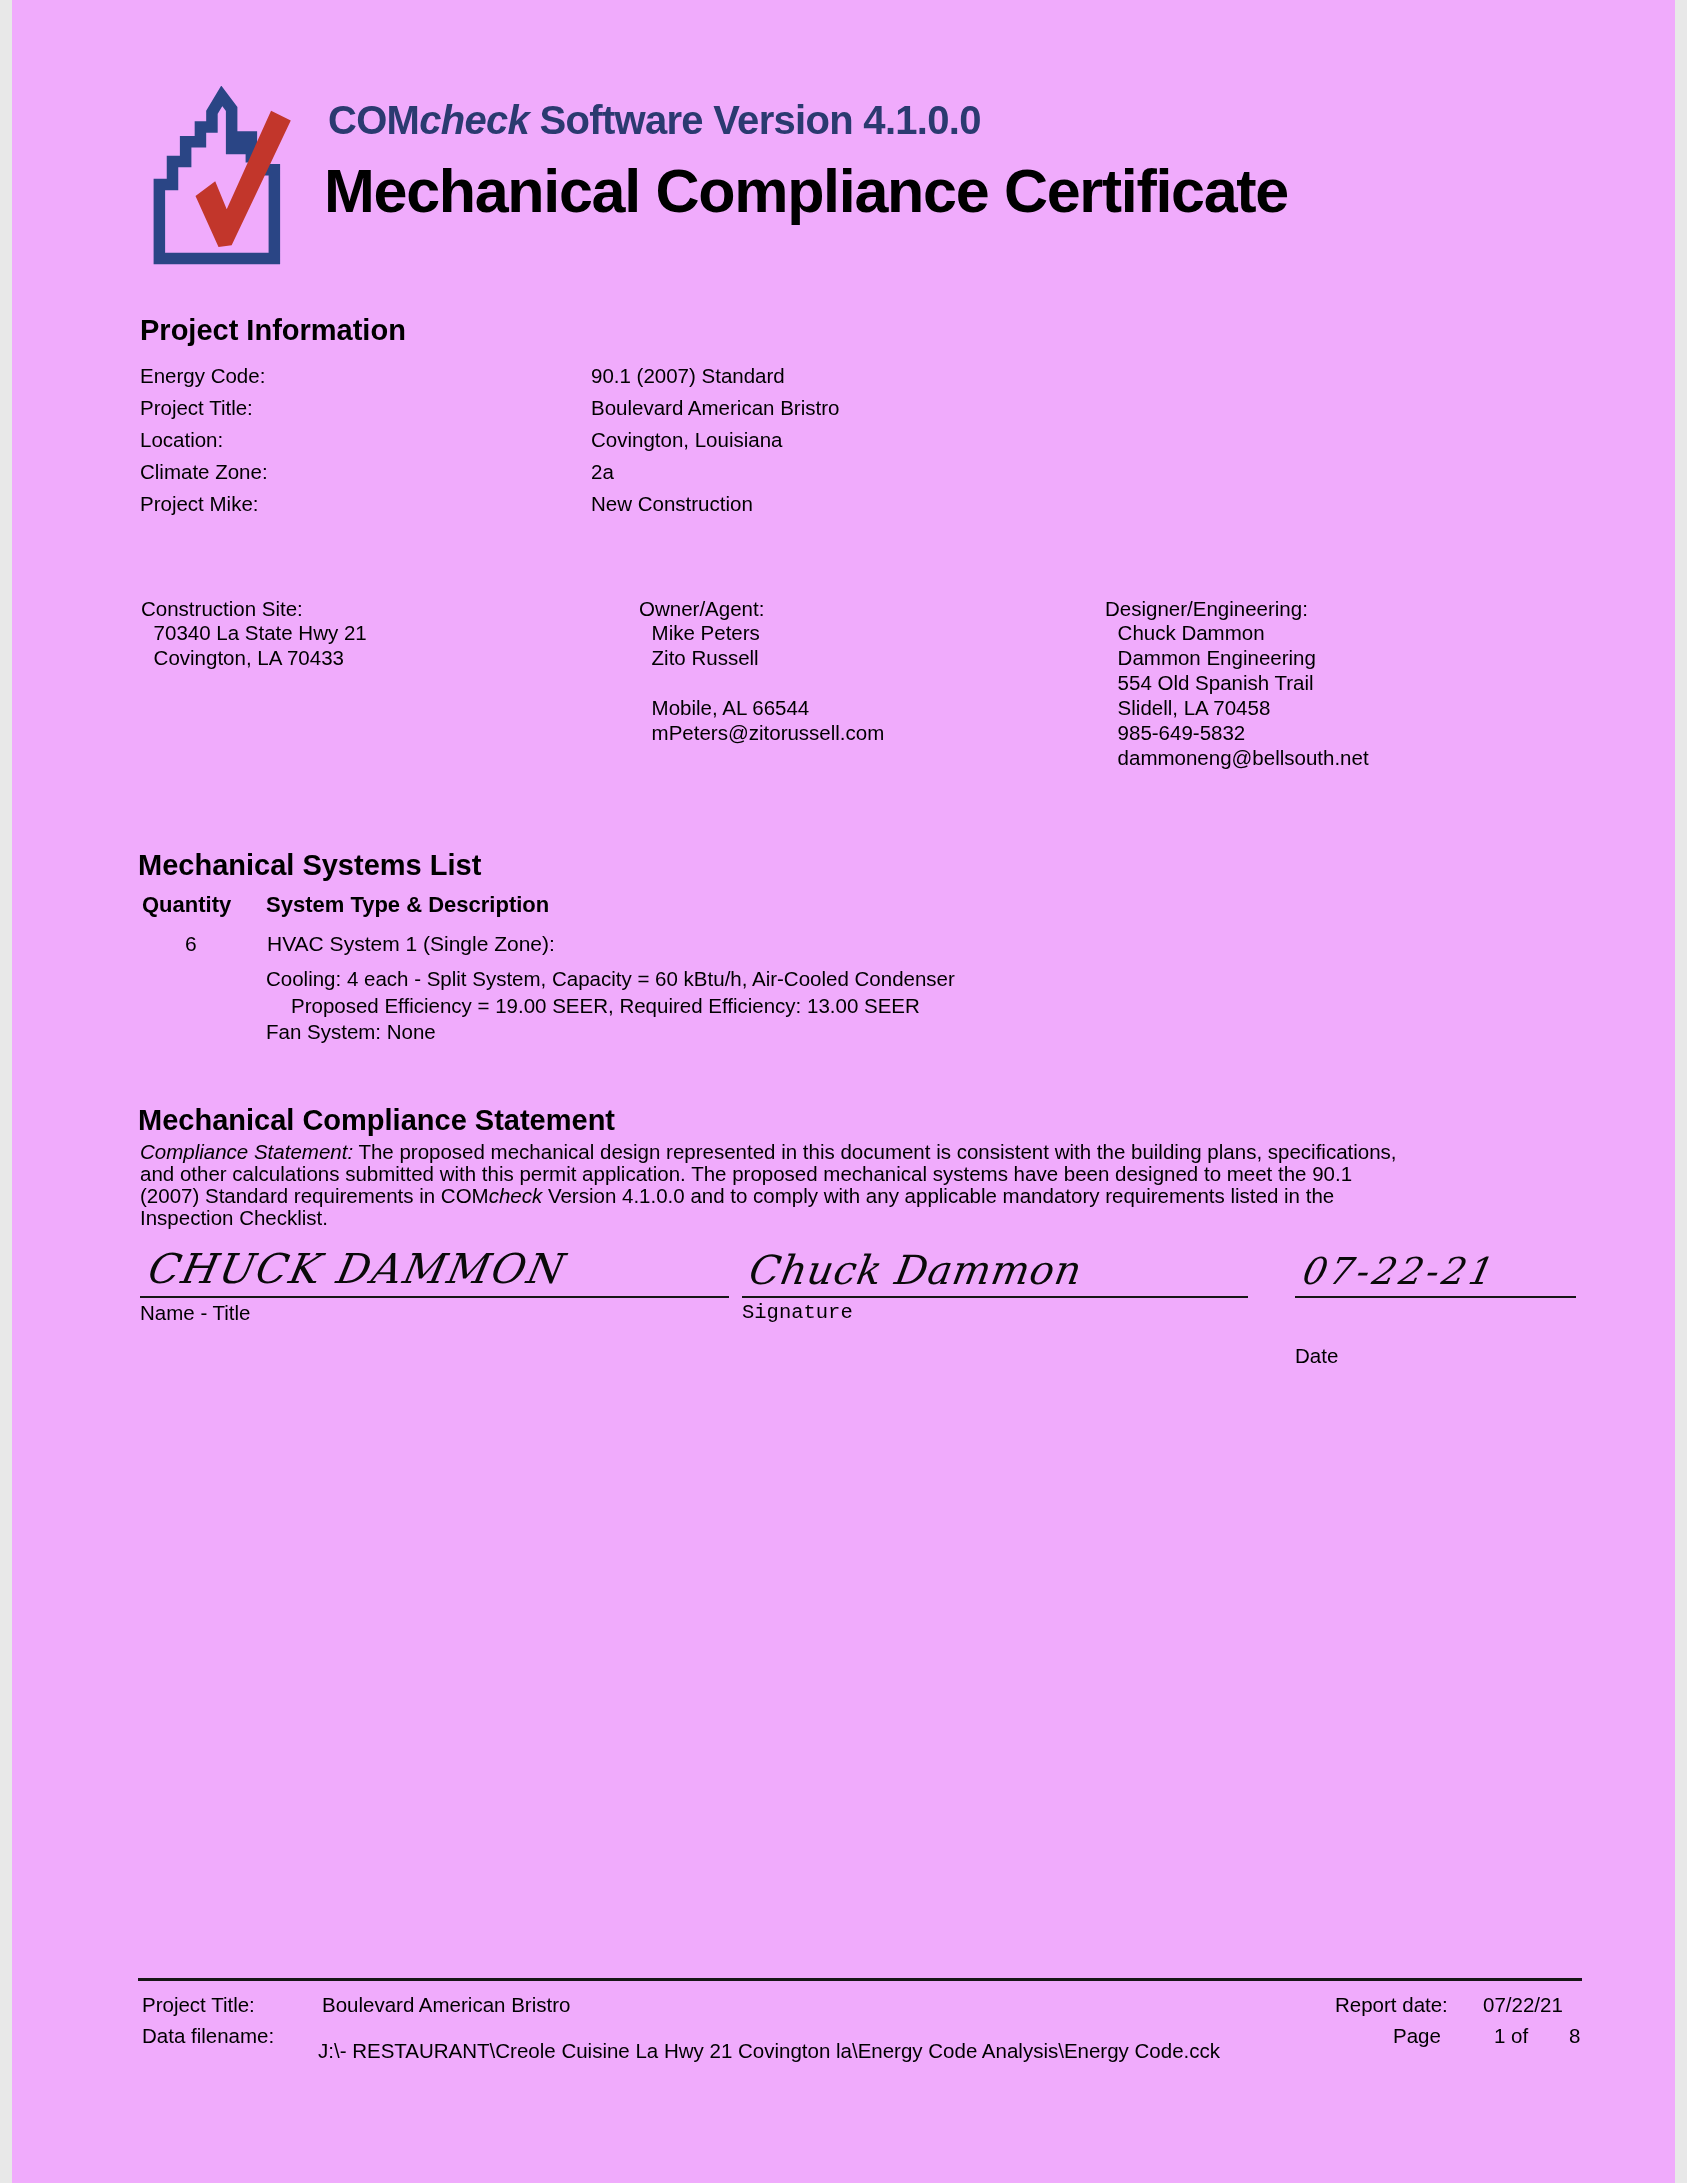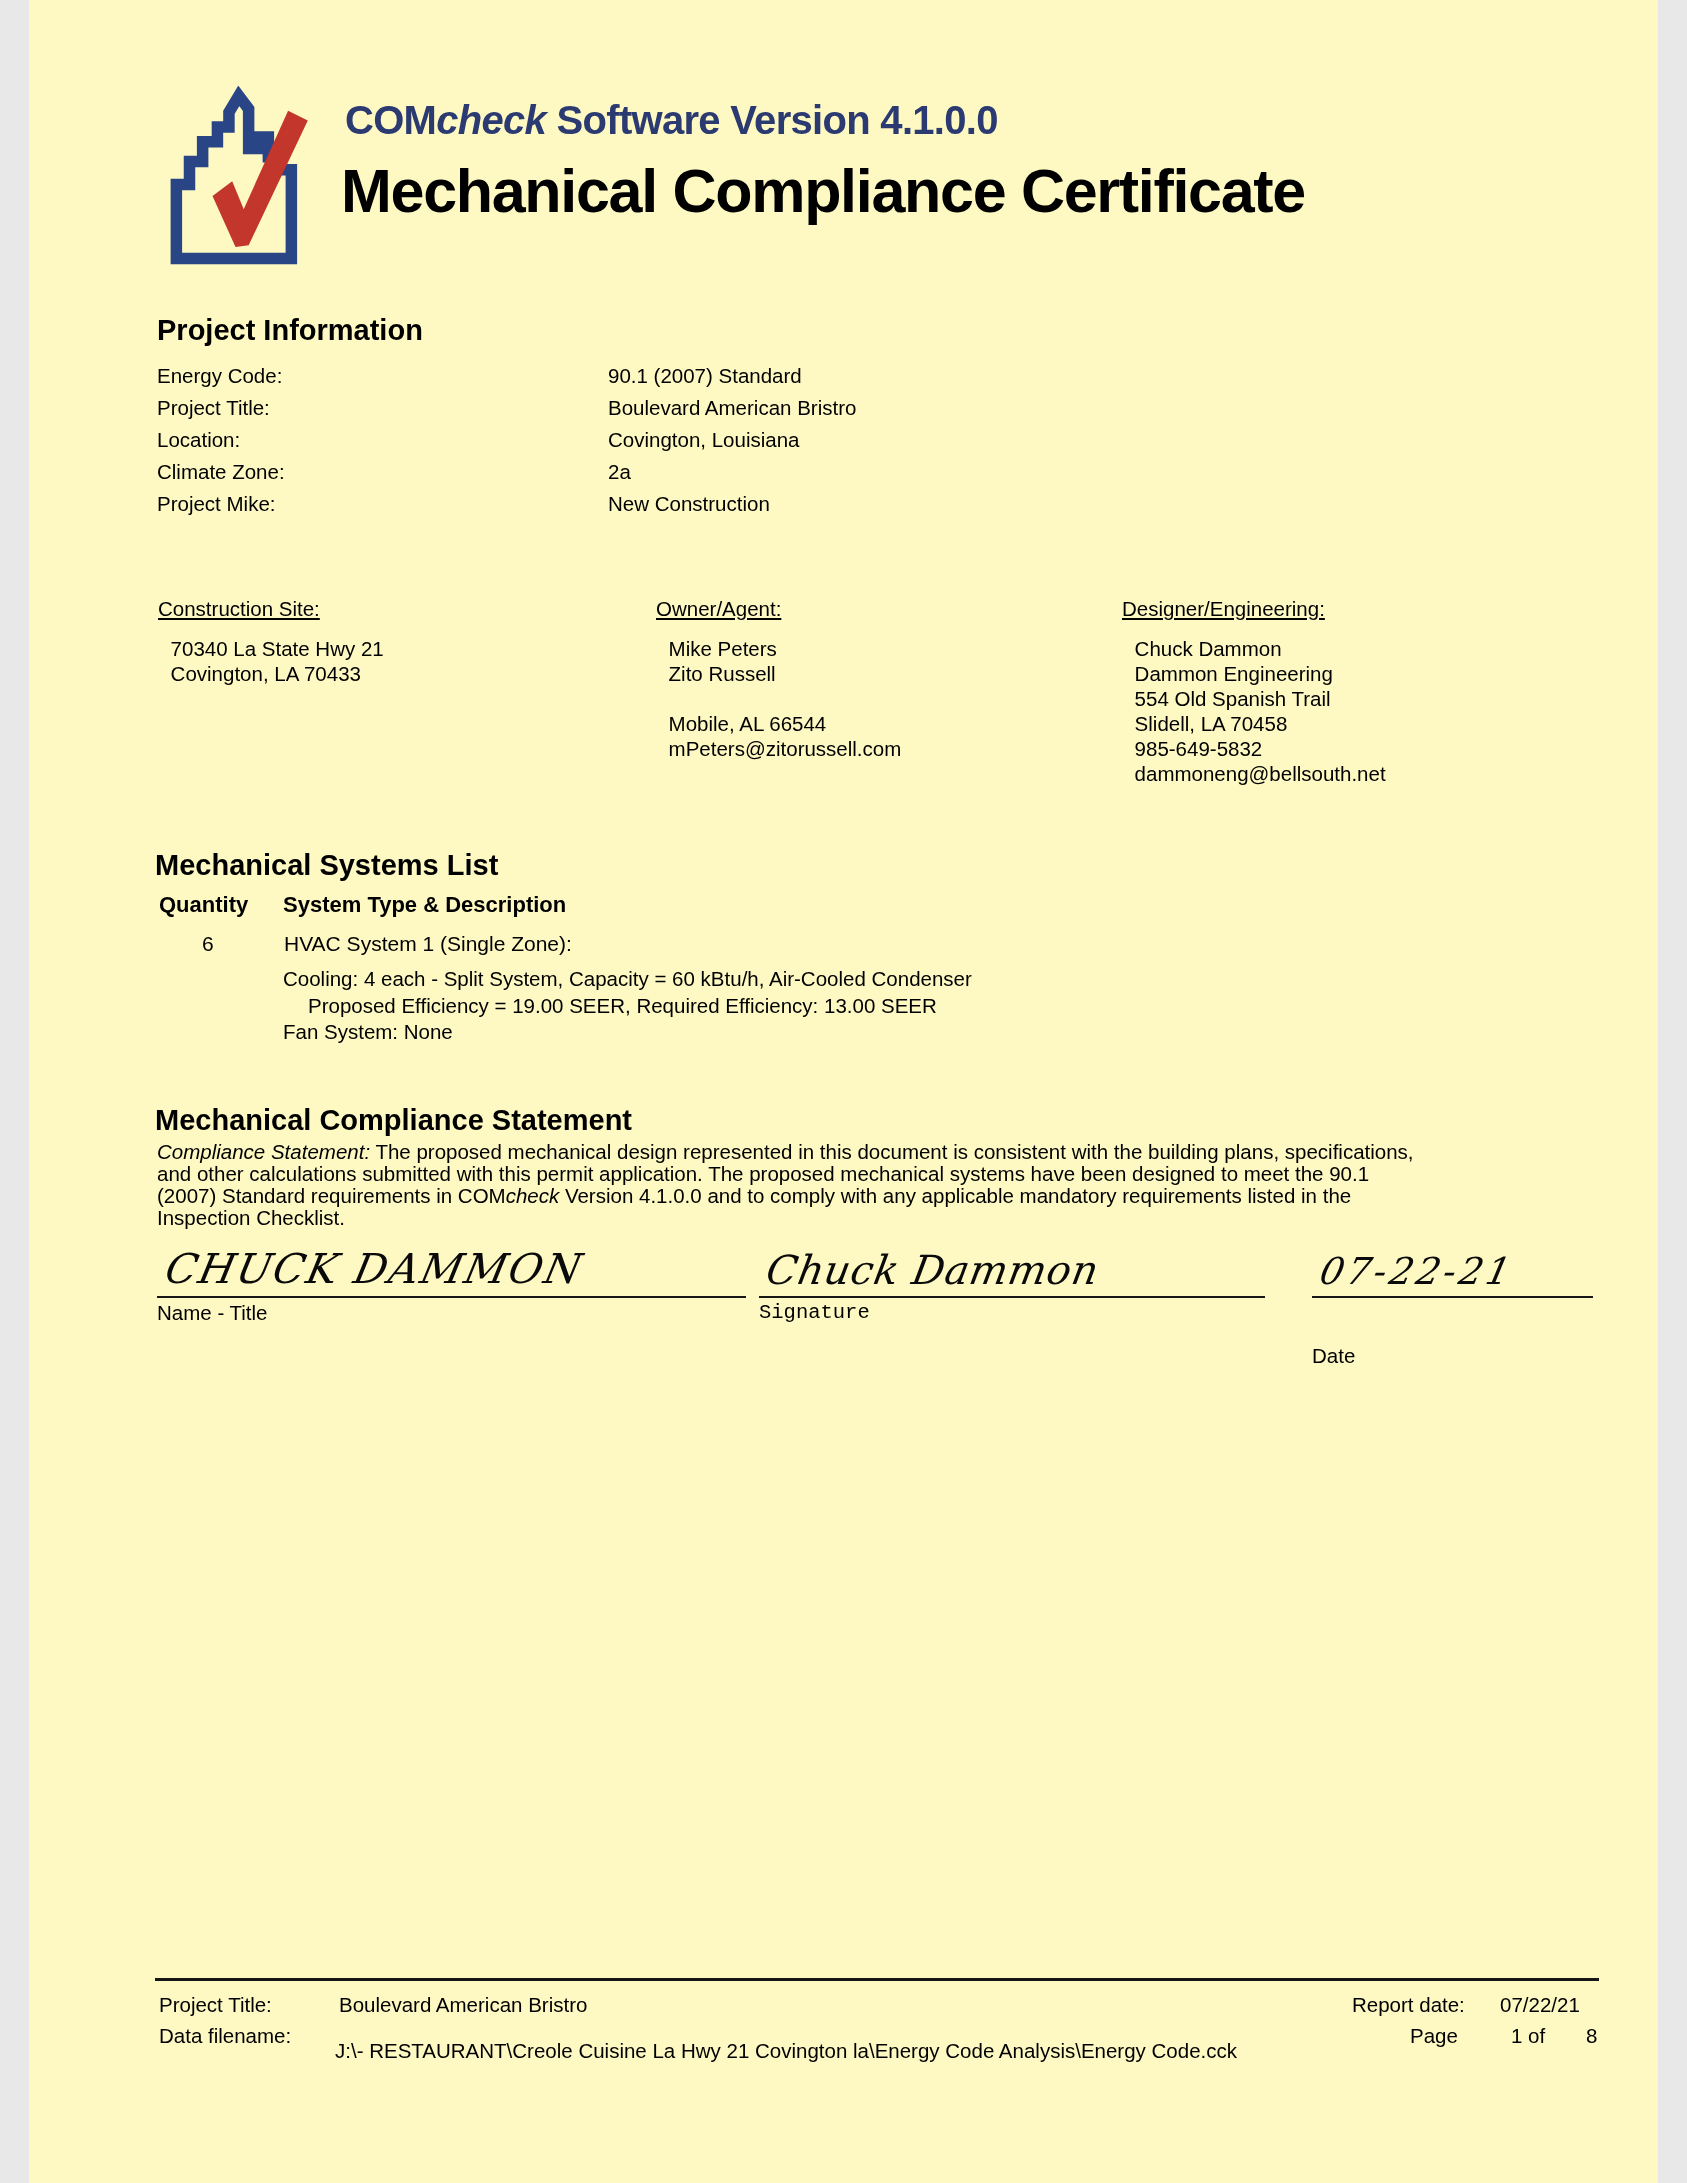--- a/index.html
+++ b/index.html
@@ -1,23 +1,24 @@
 <!DOCTYPE html>
 <html style="--navy: #2b3a70; --logo-blue: #2a4585; --logo-red: #c2362b;font-size:10.6px"><head>
 <meta charset="utf-8">
 <style>
   html,body { margin:0; padding:0; background:#e8e8e8; }
   .page {
     position:relative;
     width:1629px; height:2183px;
-    background:#fef9c3;
+    background:#f0abfc;
     font-family:"Liberation Sans", sans-serif;
     color:#000;
     overflow:hidden;
     margin:0 auto;
+    padding-left:34px;
   }
 
   
   .logo { position:absolute; left:124px; top:86px; width:165px; height:184px; }
   .app-title {
     position:absolute; left:316px; top:98px;
     font-size:40px; font-weight:bold; color:var(--navy,#2b3a70);
     white-space:nowrap; letter-spacing:-0.7px;
   }
   .app-title .it { font-style:italic; }
@@ -31,21 +32,21 @@
   .h2 { position:absolute; font-size:29px; font-weight:bold; white-space:nowrap; }
 
   
   .pi-rows { position:absolute; left:128px; top:364px; }
   .pi-row { display:flex; height:32px; }
   .pi-label { width:451px; font-size:20.5px; }
   .pi-value { font-size:20.5px; white-space:nowrap; }
 
   
   .party-col { position:absolute; top:597px; }
-  .party-head { font-size:20.5px; margin-bottom:16px; white-space:nowrap;text-decoration:underline; }
+  .party-head { font-size:20.5px; margin-bottom:0; white-space:nowrap; }
   .party-line { height:25px; font-size:20.5px; padding-left:12.6px; white-space:nowrap; }
 
   
   .sys-colhead { position:absolute; top:892px; font-size:22px; font-weight:bold; white-space:nowrap; }
   .sys-qty { position:absolute; left:173px; top:932px; font-size:21px; }
   .sys-title { position:absolute; left:255px; top:932px; font-size:21px; white-space:nowrap; }
   .sys-details { position:absolute; left:254px; top:967px; }
   .sys-detail { height:26.5px; font-size:20.5px; white-space:nowrap; }
   .sys-detail.indent { padding-left:25px; }
 

